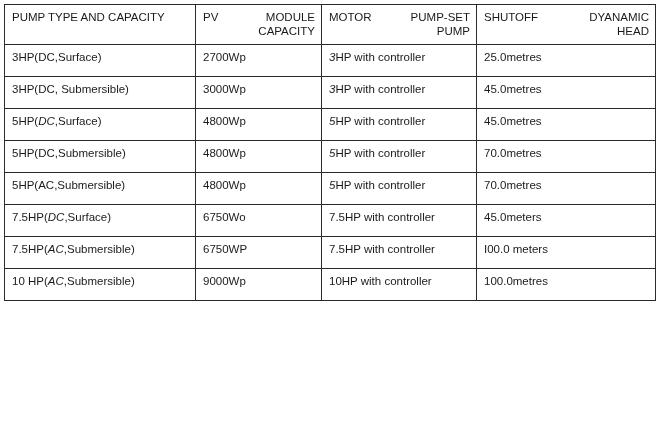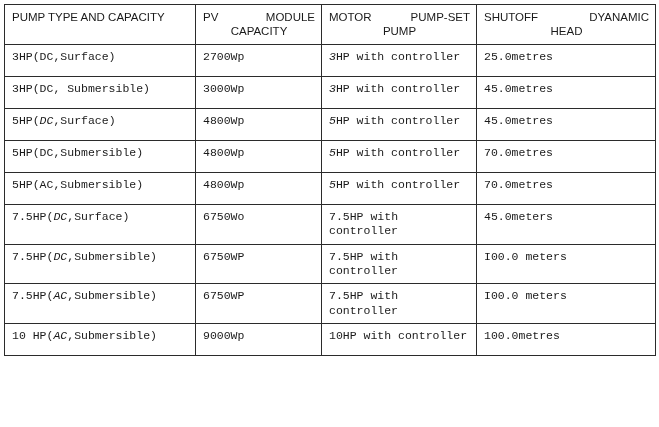--- a/index.html
+++ b/index.html
@@ -30,35 +30,34 @@
 
   table.spec-table th,
   table.spec-table td {
     border: 1px solid #2b2b2b;
     padding: 5px 6px 5px 7px;
     vertical-align: top;
     line-height: 1.25;
   }
   table.spec-table th {
     font-weight: normal;
-    text-align: center;
+    text-align: right;
     white-space: normal;
   }
   
   th .hdr {
     display: flex;
     justify-content: space-between;
     gap: 4px;
   }
   th .hdr2 {
     display: block;
   }
   table.spec-table td {
     height: 21px;
-    font-family: Liberation Mono, monospace;
   }
   .it { font-style: italic; }
   .cell-txt { display: inline; }
 </style>
 </head>
 <body>
 
 <div id="spec-table-wrap">
   <table class="spec-table">
     <colgroup>
@@ -129,26 +128,20 @@
           <td><span class="it">5</span><span>HP with controller</span></td>
           <td>70.0metres</td>
         </tr>
         <tr>
           <td><span class="cell-txt">7.5HP(</span><span class="it">DC</span><span>,Surface)</span></td>
           <td>6750Wo</td>
           <td><span class="">7.5</span><span>HP with controller</span></td>
           <td>45.0meters</td>
         </tr>
         <tr>
-          <td><span class="cell-txt">7.5HP(</span><span class="it">DC</span><span>,Submersible)</span></td>
-          <td>6750WP</td>
-          <td><span class="">7.5</span><span>HP with controller</span></td>
-          <td>I00.0 meters</td>
-        </tr>
-        <tr>
           <td><span class="cell-txt">7.5HP(</span><span class="it">AC</span><span>,Submersible)</span></td>
           <td>6750WP</td>
           <td><span class="">7.5</span><span>HP with controller</span></td>
           <td>I00.0 meters</td>
         </tr>
         <tr>
           <td><span class="cell-txt">10 HP(</span><span class="it">AC</span><span>,Submersible)</span></td>
           <td>9000Wp</td>
           <td><span class="">10</span><span>HP with controller</span></td>
           <td>100.0metres</td>

